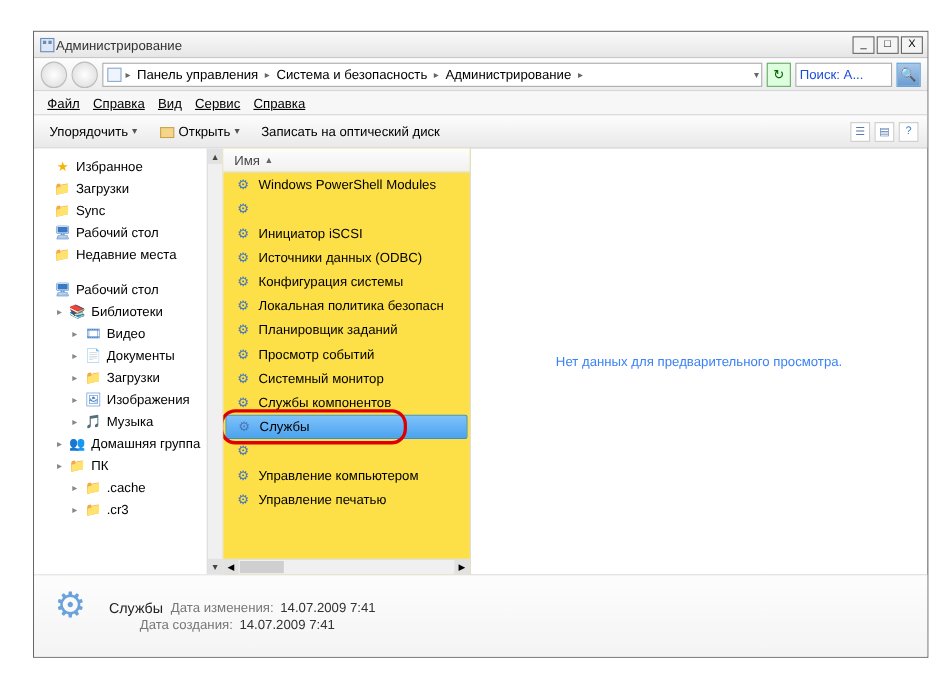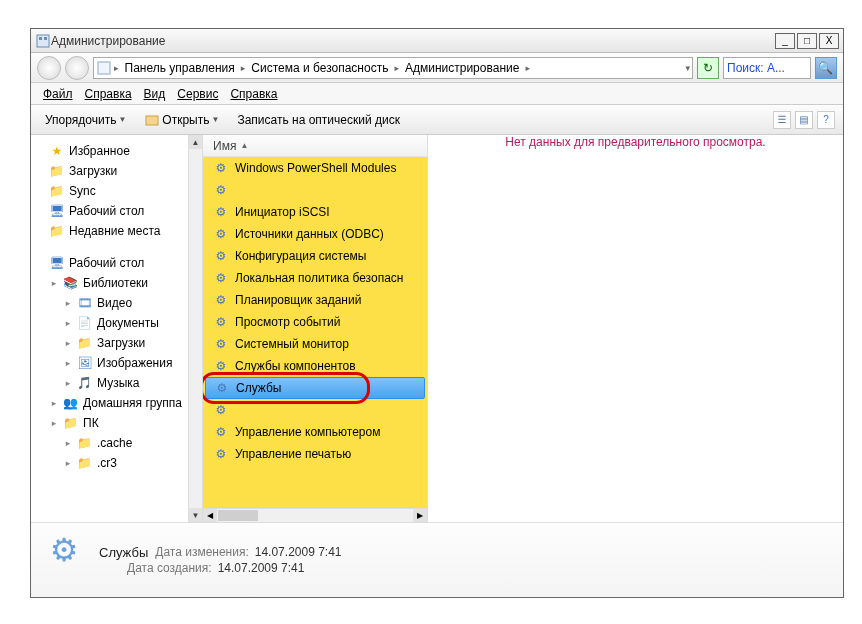--- a/index.html
+++ b/index.html
@@ -60,21 +60,21 @@
 .list-item { display: flex; align-items: center; height: 22px; padding-left: 10px; gap: 6px; white-space: nowrap; }
 .list-item.hl { position: relative; }
 .list-item.sel { background: linear-gradient(#7fc2f9,#4aa3f0); border: 1px solid #2d8fe4; border-radius: 2px; color: #000; margin: 0 2px; padding-left: 8px; }
 .li-ic { width: 16px; height: 16px; display: inline-flex; align-items: center; justify-content: center; color: #4878b8; }
 .redhl { position: absolute; border: 3px solid #d00; border-radius: 14px; pointer-events: none; z-index: 5; }
 .list-hscroll { height: 14px; background: #f0f0f0; border-top: 1px solid #ddd; display: flex; }
 .hs-arrow { width: 14px; background: #e2e2e2; display: flex; align-items: center; justify-content: center; font-size: 8px; }
 .hs-thumb { width: 40px; background: #cfcfcf; margin: 1px; }
 
 
-.preview { flex: 1; display: flex; justify-content: center; color: #be185d; }
+.preview { flex: 1; display: flex; align-items: center; justify-content: center; color: #3b82f6; }
 
 
 .details { height: 75px; border-top: 1px solid #ddd; background: linear-gradient(#fdfdfd,#f4f4f4); display: flex; padding: 6px 12px; gap: 14px; }
 .details-icon { width: 42px; height: 42px; display: flex; align-items: center; justify-content: center; font-size: 32px; color: #6aa3db; }
 .details-txt { display: flex; flex-direction: column; justify-content: center; gap: 1px; }
 .details-row { display: flex; gap: 6px; }
 .dname { font-size: 13px; color: #222; }
 .dlbl { color: #777; }
 .dval { color: #333; }
 

